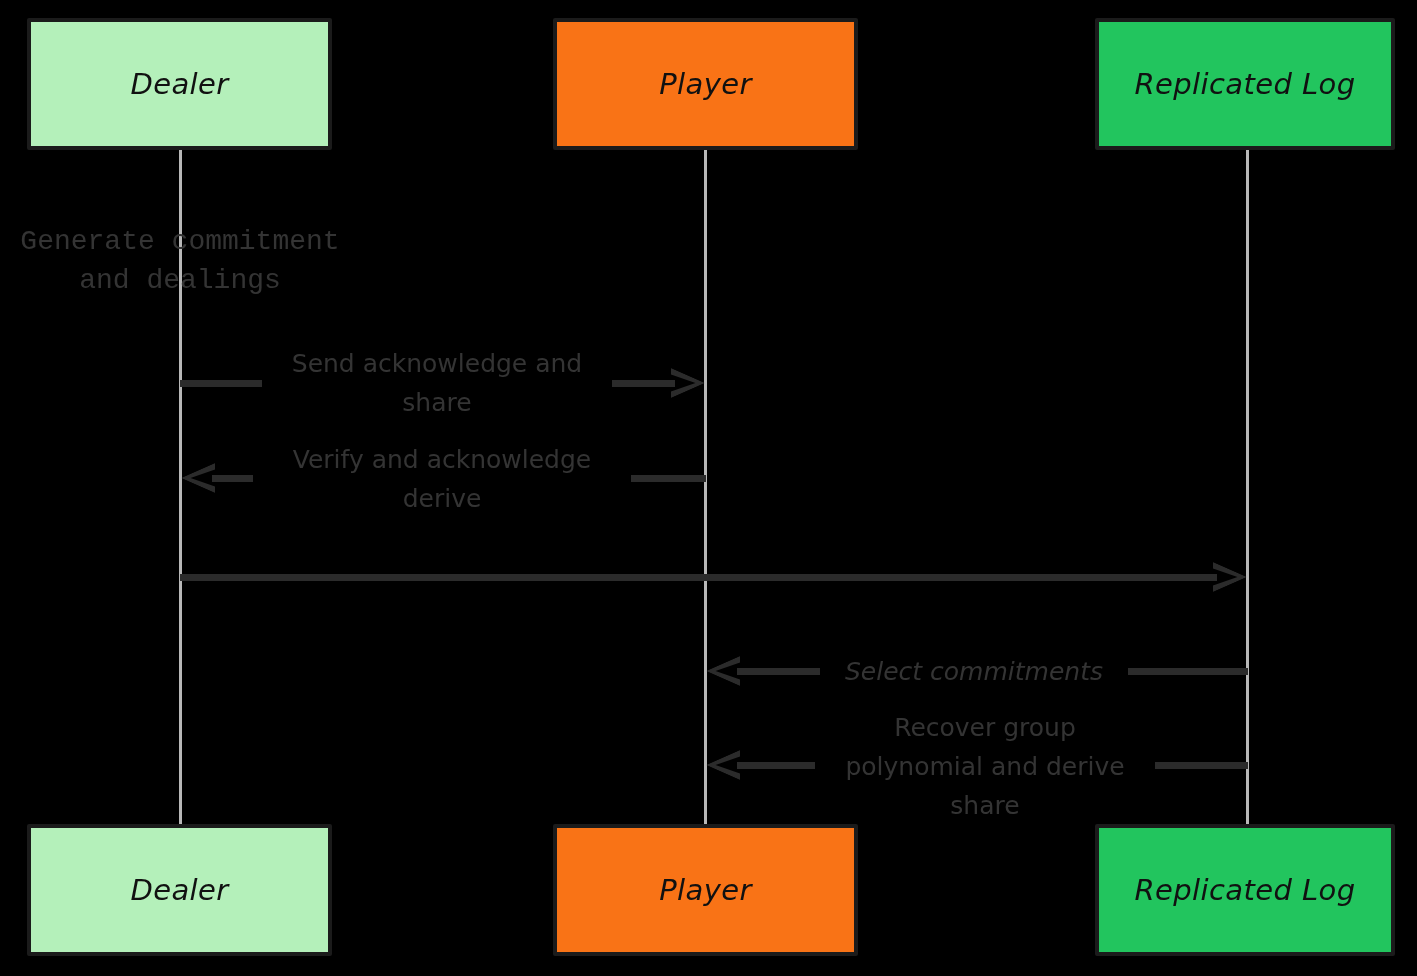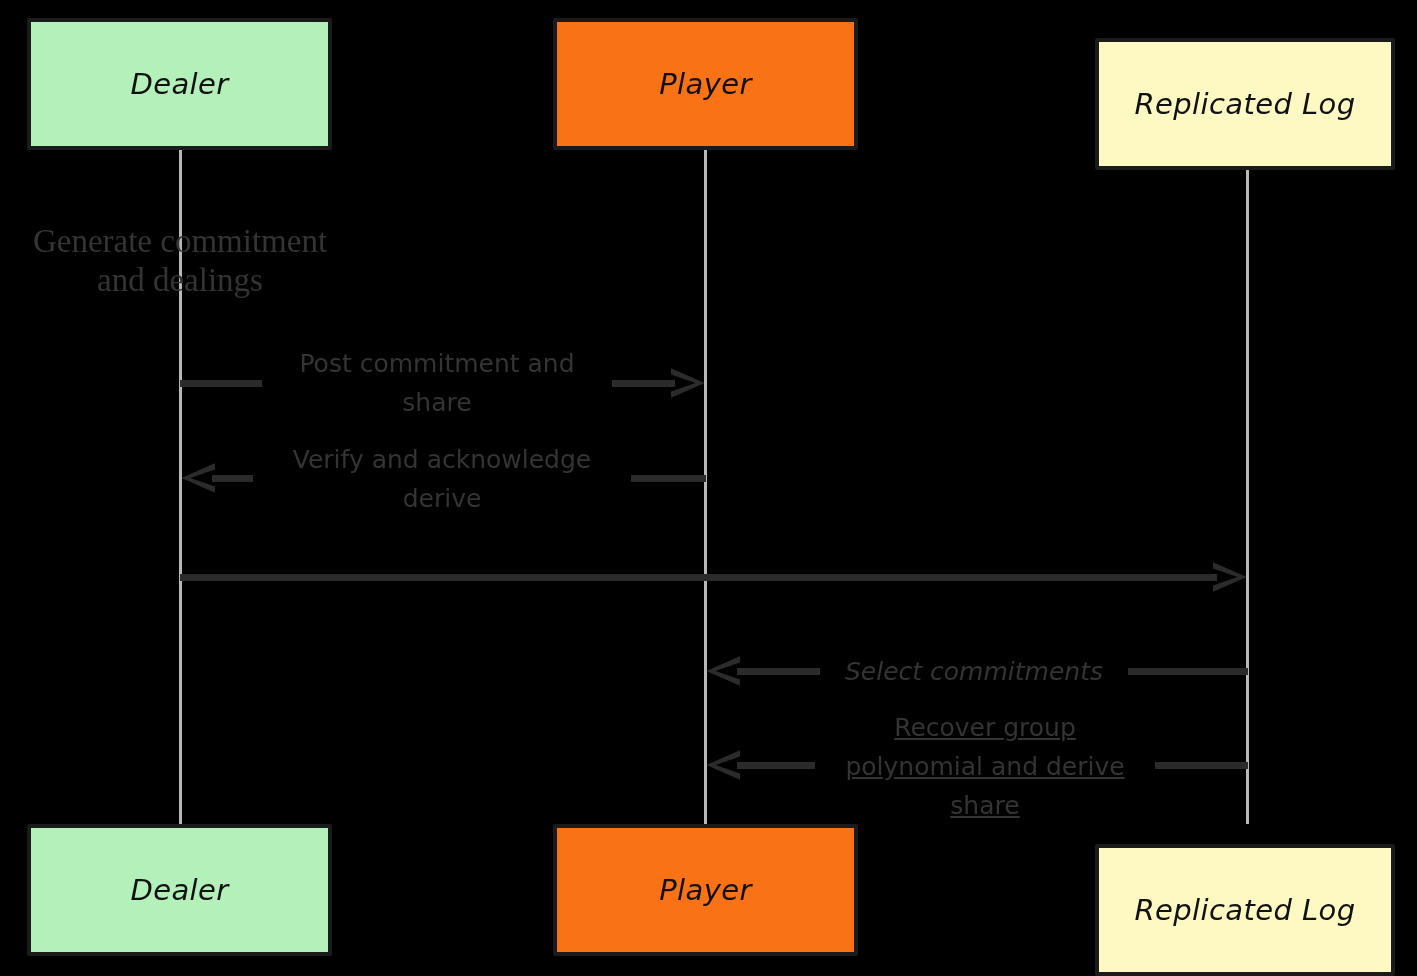--- a/index.html
+++ b/index.html
@@ -31,21 +31,21 @@
   }
   .actor-label {
     font-family: "DejaVu Sans", sans-serif;
     font-size: 29px;
     color: #111111;
     letter-spacing: 0.4px;
     white-space: nowrap;
   }
   .actor-green { background: #b4f0ba; }
   .actor-blue  { background: #f97316; }
-  .actor-amber { background: #fef9c3; margin-top: 20px; }
+  .actor-amber { background: #22c55e; }
 
   
   .lifeline {
     position: absolute;
     width: 3px;
     background: #b8b8b8;
     z-index: 1;
   }
 
   
@@ -92,22 +92,22 @@
     background: #000000;
     padding: 0 7px;
     box-sizing: border-box;
     white-space: pre-line;
   }
 
   
   .note-label {
     position: absolute;
     z-index: 4;
-    font-family: Liberation Serif, serif;
-    font-size: 33px;
+    font-family: Liberation Mono, monospace;
+    font-size: 28px;
     line-height: 39px;
     color: #343434;
     text-align: center;
     white-space: pre-line;
   }
 </style>
 </head>
 <body>
 
 <div id="diagram">
@@ -128,21 +128,21 @@
     <span class="actor-label">Replicated Log</span>
   </div>
 
   <div class="note-label" style="left:10px; top:222px; width:340px;">Generate commitment
 and dealings</div>
 
   <div class="msg" style="left:0; top:383px; width:1417px;">
     <div class="msg-line" style="left:180px; width:495px;"></div>
     <div class="arrow-head arrow-right" style="left:671px;"></div>
   </div>
-  <div class="msg-label" style="left:262px; top:344px; width:350px;">Post commitment and
+  <div class="msg-label" style="left:262px; top:344px; width:350px;">Send acknowledge and
 share</div>
 
   <div class="msg" style="left:0; top:478px; width:1417px;">
     <div class="msg-line" style="left:212px; width:494px;"></div>
     <div class="arrow-head arrow-left" style="left:181px;"></div>
   </div>
   <div class="msg-label" style="left:253px; top:440px; width:378px;">Verify and acknowledge
 derive</div>
 
   <div class="msg" style="left:0; top:577px; width:1417px;">
@@ -153,21 +153,21 @@
   <div class="msg" style="left:0; top:671px; width:1417px;">
     <div class="msg-line" style="left:737px; width:511px;"></div>
     <div class="arrow-head arrow-left" style="left:706px;"></div>
   </div>
   <div class="msg-label" style="left:820px; top:652px; width:308px;font-style:italic;">Select commitments</div>
 
   <div class="msg" style="left:0; top:765px; width:1417px;">
     <div class="msg-line" style="left:737px; width:511px;"></div>
     <div class="arrow-head arrow-left" style="left:706px;"></div>
   </div>
-  <div class="msg-label" style="left:815px; top:708px; width:340px;text-decoration:underline;">Recover group
+  <div class="msg-label" style="left:815px; top:708px; width:340px;">Recover group
 polynomial and derive
 share</div>
 
   <div class="actor-box actor-green" style="left:27px; top:824px; width:305px; height:132px;">
     <span class="actor-label">Dealer</span>
   </div>
 
   <div class="actor-box actor-blue" style="left:553px; top:824px; width:305px; height:132px;">
     <span class="actor-label">Player</span>
   </div>

